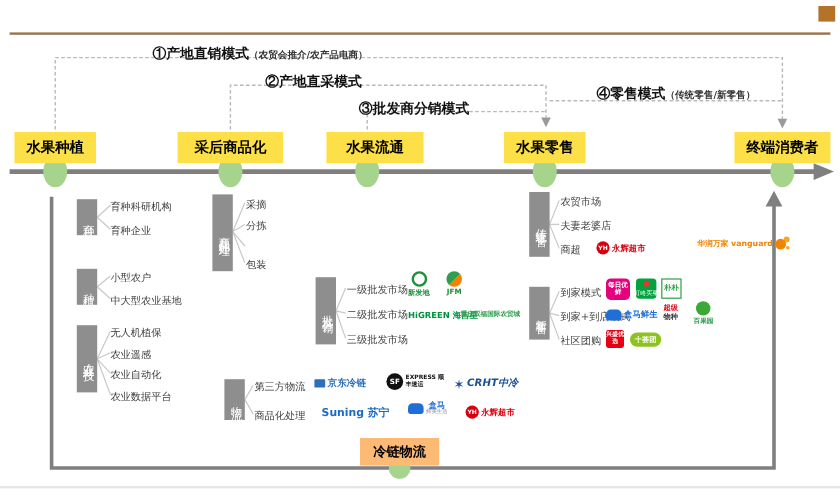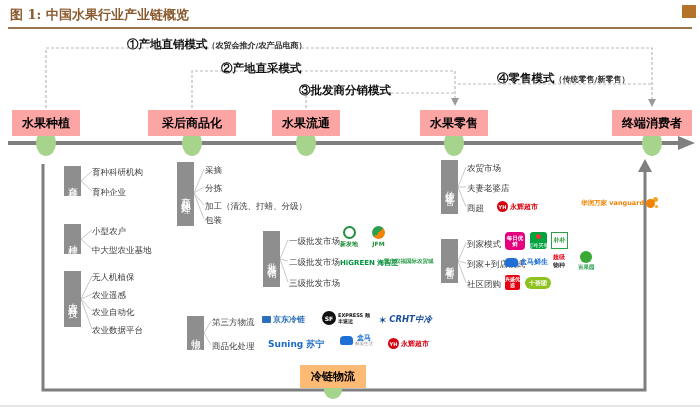--- a/index.html
+++ b/index.html
@@ -7,21 +7,21 @@
        font-family:"DejaVu Sans",sans-serif;}
   .title{position:absolute;left:10px;top:6px;font-size:13px;font-weight:bold;color:#8a5a2e;
          font-family:"DejaVu Serif",serif;}
   .title-rule{position:absolute;left:8px;top:27px;width:684px;height:2px;background:#8a5a2e;opacity:.85;}
   .corner-sq{position:absolute;left:682px;top:5px;width:14px;height:13px;background:#b5722a;}
   .bottom-rule{position:absolute;left:0;top:405px;width:700px;height:2px;background:#e6e6e6;}
   svg.layer{position:absolute;left:0;top:0;}
   .mode{position:absolute;white-space:nowrap;font-family:"DejaVu Serif",serif;}
   .mode .big{font-size:11.5px;font-weight:bold;color:#111;}
   .mode .note{font-size:8px;font-weight:bold;color:#333;}
-  .stage{position:absolute;top:110px;height:26px;background:#fca5a5;color:#000;
+  .stage{position:absolute;top:110px;height:26px;background:#fde047;color:#000;
          display:flex;align-items:center;justify-content:center;font-weight:bold;
          font-size:12px;font-family:"DejaVu Serif",serif;white-space:nowrap;}
   .sec{position:absolute;width:17px;background:#8e8e8e;color:#fff;
        writing-mode:vertical-rl;text-orientation:upright;letter-spacing:2px;
        display:flex;align-items:center;justify-content:center;font-size:9.5px;
        font-family:"DejaVu Serif",serif;}
   .item{position:absolute;font-size:8.5px;color:#3c3c3c;white-space:nowrap;
         font-family:"DejaVu Serif",serif;}
   .cold{position:absolute;left:300px;top:365px;width:66px;height:23px;background:#fdba74;
         color:#000;font-weight:bold;font-size:11px;display:flex;align-items:center;
@@ -66,21 +66,20 @@
   .crht-t{font-size:8.5px;color:#1b4f9c;font-weight:bold;font-style:italic;}
   .sun{font-size:9px;color:#1b6cc4;font-weight:bold;}
   .hema2{display:flex;flex-direction:column;line-height:1;align-items:center;}
   .hema2 .s{font-size:4.5px;color:#888;}
 </style>
 </head>
 <body>
 
 <div id="fig">
 
-  <div class="title">图 1: 中国水果行业产业链概览</div>
   <div class="title-rule"></div>
   <div class="corner-sq"></div>
   <div class="bottom-rule"></div>
 
   <svg class="layer" width="700" height="408">
 
     <g stroke="#b9b9b9" stroke-width="1.2" stroke-dasharray="3,2" fill="none">
       <path d="M46,108 L46,48 L652,48 L652,100"></path>
       <path d="M192,108 L192,71 L455,71 L455,98"></path>
       <path d="M306,108 L306,93 L455,93"></path>
@@ -125,21 +124,21 @@
   </div>
   <div class="mode" style="left:299px;top:79px">
     <span class="big">③批发商分销模式</span>
   </div>
   <div class="mode" style="left:497px;top:67px">
     <span class="big">④零售模式</span><span class="note">（传统零售/新零售）</span>
   </div>
 
   <div class="stage" style="left:12px;width:68px">水果种植</div>
   <div class="stage" style="left:148px;width:88px">采后商品化</div>
-  <div class="stage" style="left:272px;width:68px">水果流通</div>
+  <div class="stage" style="left:272px;width:81px">水果流通</div>
   <div class="stage" style="left:420px;width:68px">水果零售</div>
   <div class="stage" style="left:612px;width:80px">终端消费者</div>
 
   <div class="cold">冷链物流</div>
 
   <div class="sec" style="left:64px;top:166px;height:30px">育种</div>
   <div class="sec" style="left:64px;top:224px;height:30px">种植</div>
   <div class="sec" style="left:64px;top:271px;height:56px">农业科技</div>
   <div class="sec" style="left:177px;top:162px;height:64px">商品化处理</div>
   <div class="sec" style="left:263px;top:231px;height:56px">批发分销</div>
@@ -150,21 +149,20 @@
   <div class="item" style="left:92px;top:167px">育种科研机构</div>
   <div class="item" style="left:92px;top:187px">育种企业</div>
   <div class="item" style="left:92px;top:226px">小型农户</div>
   <div class="item" style="left:92px;top:245px">中大型农业基地</div>
   <div class="item" style="left:92px;top:272px">无人机植保</div>
   <div class="item" style="left:92px;top:290px">农业遥感</div>
   <div class="item" style="left:92px;top:307px">农业自动化</div>
   <div class="item" style="left:92px;top:325px">农业数据平台</div>
   <div class="item" style="left:205px;top:165px">采摘</div>
   <div class="item" style="left:205px;top:183px">分拣</div>
-  <div class="item" style="left:205px;top:201px">加工（清洗、打蜡、分级）</div>
   <div class="item" style="left:205px;top:215px">包装</div>
   <div class="item" style="left:289px;top:236px">一级批发市场</div>
   <div class="item" style="left:289px;top:257px">二级批发市场</div>
   <div class="item" style="left:289px;top:278px">三级批发市场</div>
   <div class="item" style="left:467px;top:163px">农贸市场</div>
   <div class="item" style="left:467px;top:183px">夫妻老婆店</div>
   <div class="item" style="left:467px;top:203px">商超</div>
   <div class="item" style="left:467px;top:239px">到家模式</div>
   <div class="item" style="left:467px;top:259px">到家+到店模式</div>
   <div class="item" style="left:467px;top:279px">社区团购</div>

